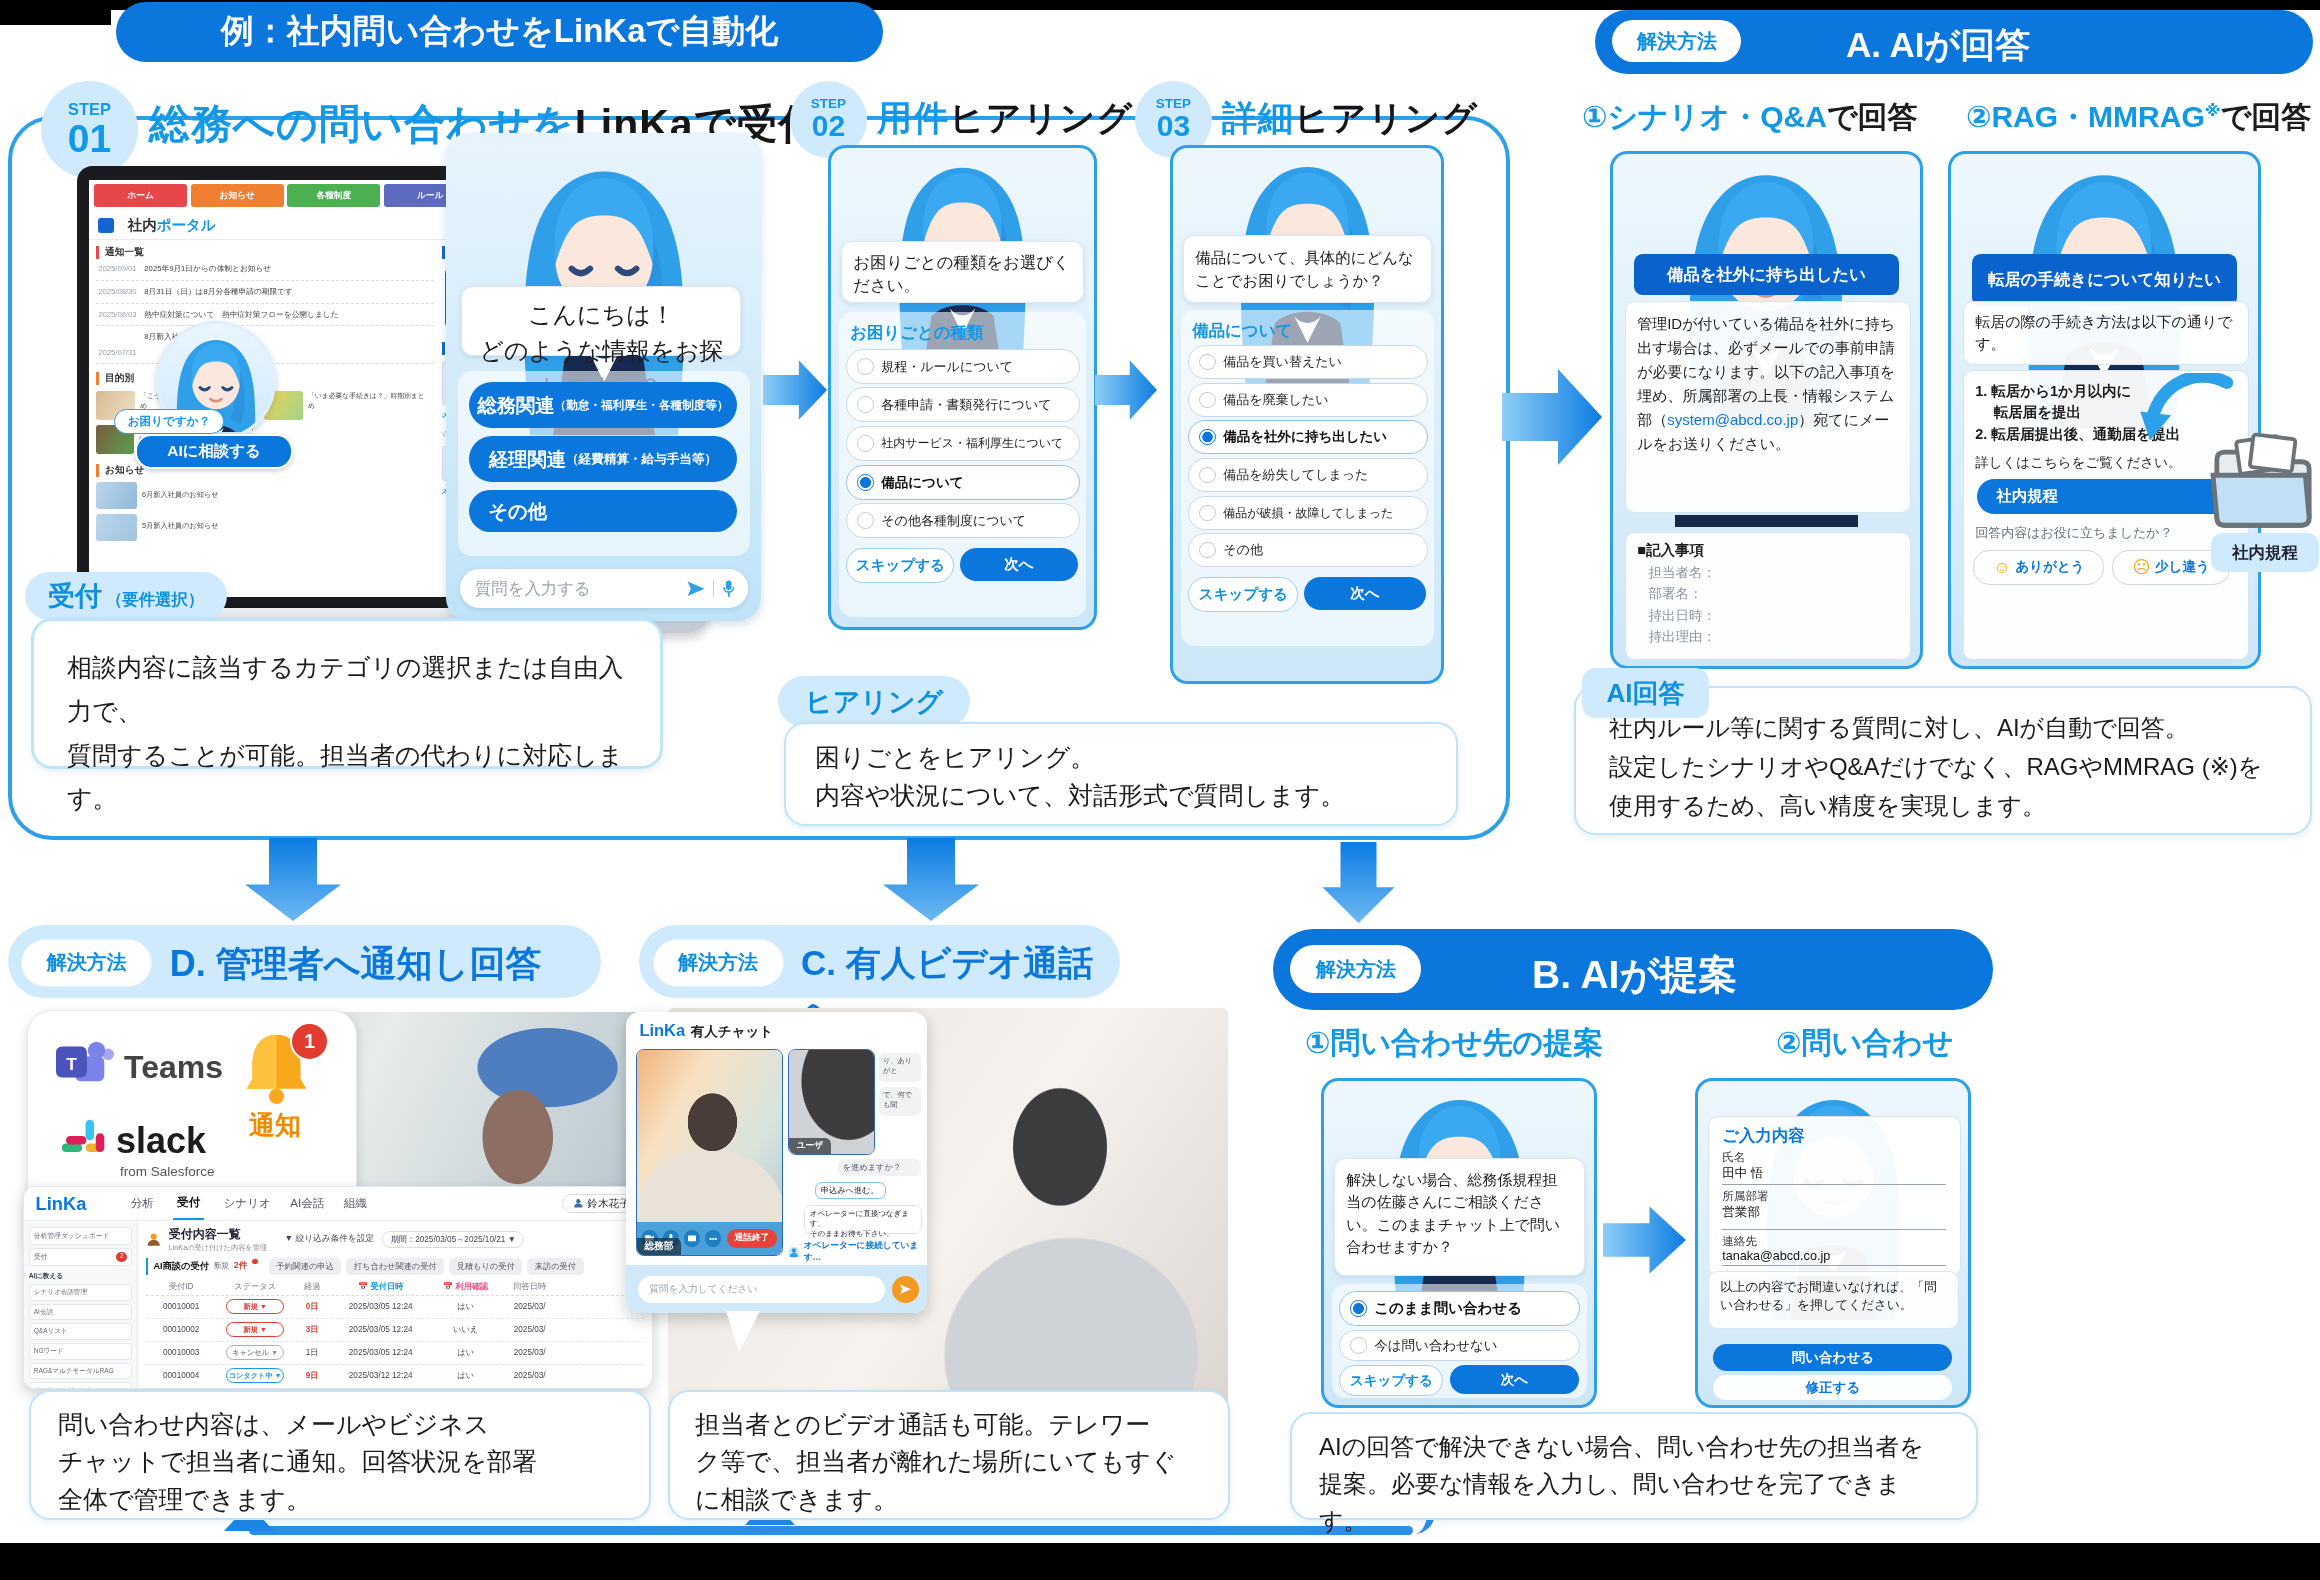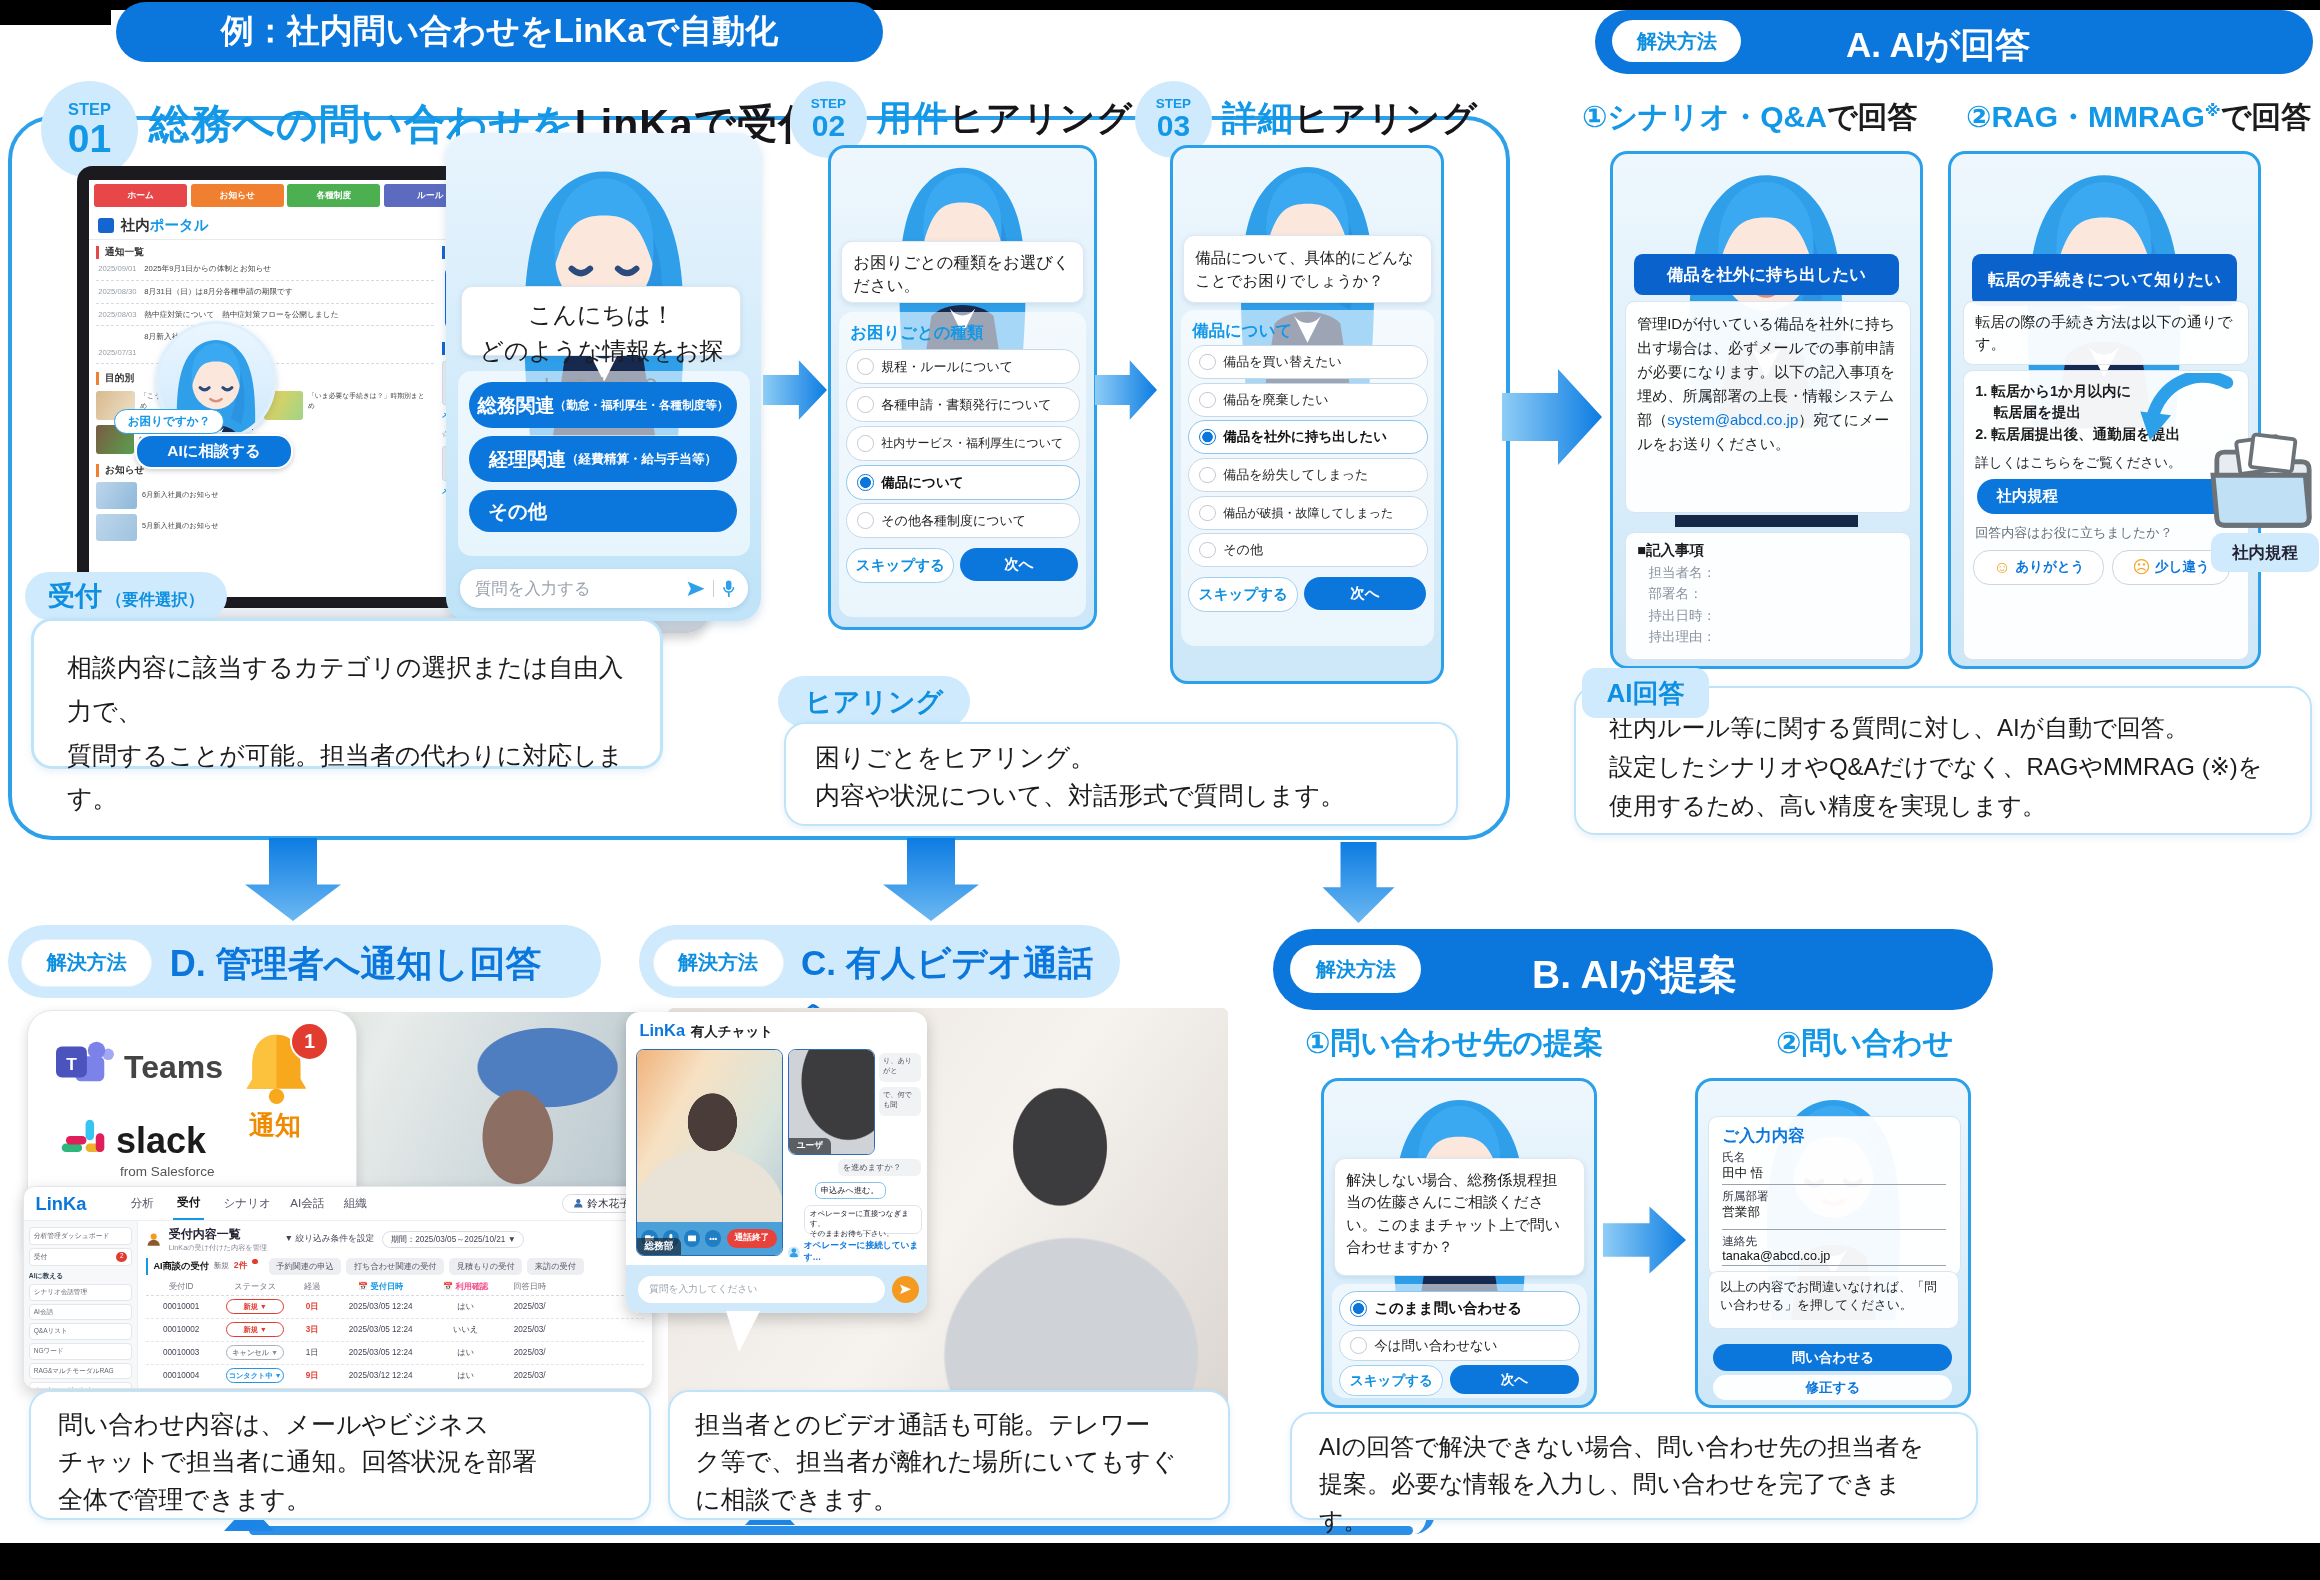--- a/index.html
+++ b/index.html
@@ -106,21 +106,21 @@
     <div class="abs" style="left:11.6px;top:13.5px;width:587px;height:417px;background:#fff;overflow:hidden;">
 
       <div style="display:flex;gap:3.9px;padding:4.8px 5.8px;background:#fff;">
         <div class="ctr" style="flex:1;height:23px;background:#e8474a;color:#fff;font-size:8.7px;font-weight:bold;border-radius:2.9px;">ホーム</div>
         <div class="ctr" style="flex:1;height:23px;background:#f08030;color:#fff;font-size:8.7px;font-weight:bold;border-radius:2.9px;">お知らせ</div>
         <div class="ctr" style="flex:1;height:23px;background:#4caf50;color:#fff;font-size:8.7px;font-weight:bold;border-radius:2.9px;">各種制度</div>
         <div class="ctr" style="flex:1;height:23px;background:#5c6bc0;color:#fff;font-size:8.7px;font-weight:bold;border-radius:2.9px;">ルール</div>
         <div class="ctr" style="flex:1;height:23px;background:#9575cd;color:#fff;font-size:8.7px;font-weight:bold;border-radius:2.9px;">手続き・ファイル</div>
         <div class="ctr" style="flex:1;height:23px;background:#b39ddb;color:#fff;font-size:8.7px;font-weight:bold;border-radius:2.9px;">ファイル</div>
       </div>
-      <div style="display:flex;align-items:center;gap:7px;padding:3.9px 9.7px;border-bottom:1.9px solid #e8eaee;">
+      <div style="display:flex;align-items:center;gap:14px;padding:3.9px 9.7px;border-bottom:1.9px solid #e8eaee;">
         <div style="width:15.4px;height:15.4px;background:#1565d0;border-radius:2.9px;"></div>
         <div style="font-size:14.5px;font-weight:bold;"><span style="color:#333;">社内</span><span class="blue">ポータル</span></div>
       </div>
       <div style="display:flex;gap:7.7px;padding:5.8px 7.7px;">
         <div style="width:340px;">
           <div style="border-left:3.9px solid #e8474a;padding-left:5.8px;font-size:9.7px;font-weight:bold;color:#333;">通知一覧</div>
           <div>
             <div style="display:flex;gap:7.7px;border-bottom:1px dashed #d8dce2;padding:5.8px 1.9px;">
                 <span style="font-size:7.7px;color:#98a0aa;">2025/09/01</span>
                 <span style="font-size:7.7px;color:#444;">2025年9月1日からの体制とお知らせ</span>

